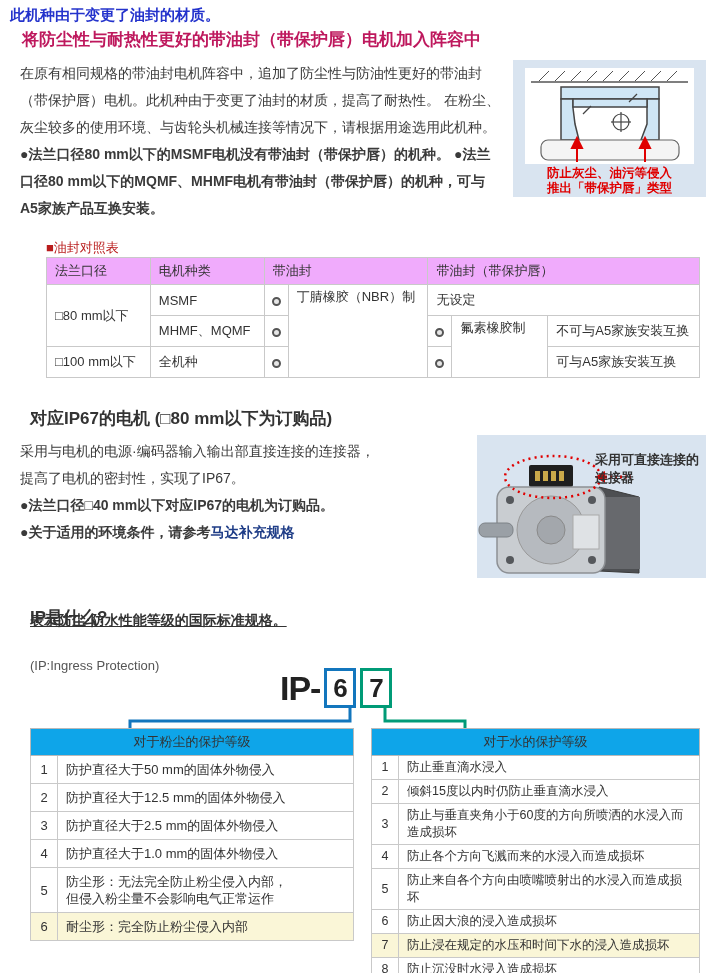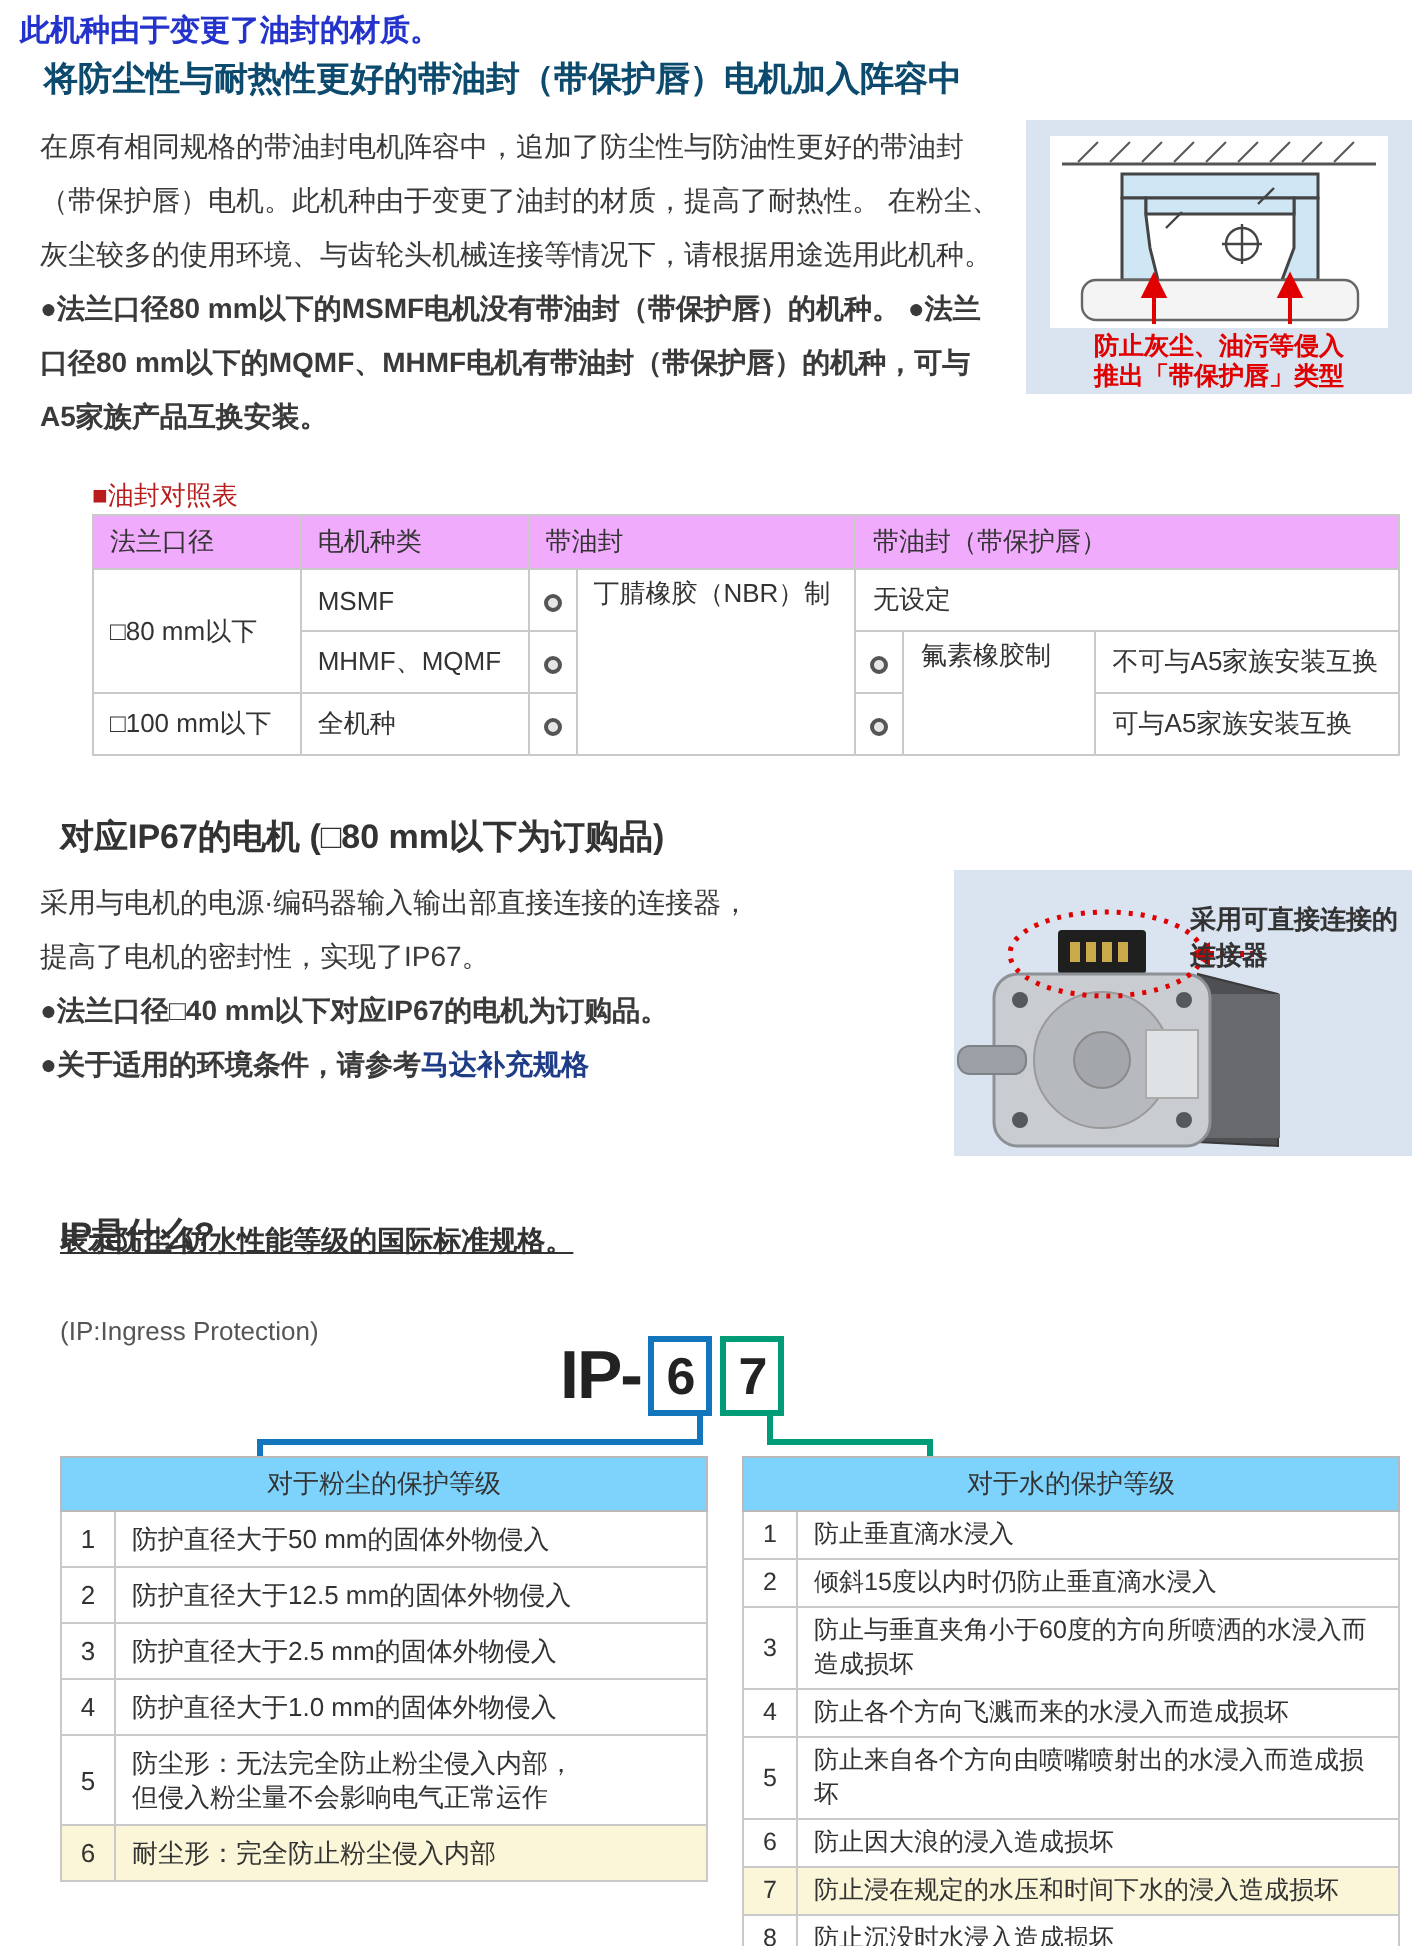--- a/index.html
+++ b/index.html
@@ -4,21 +4,21 @@
 <style>
   html,body{margin:0;padding:0;}
   body{
     width:709px;height:973px;position:relative;background:#ffffff;
     font-family:"Liberation Sans","DejaVu Sans",sans-serif;color:#333;
     overflow:hidden;
   }
   .abs{position:absolute;}
   
   .lead{left:10px;top:6px;font-size:15px;font-weight:bold;color:#2433cc;}
-  .h1{left:22px;top:28px;font-size:17px;font-weight:bold;color:#0c4a6e;}
+  .h1{left:22px;top:28px;font-size:17px;font-weight:bold;color:#be185d;}
   .h2{left:30px;top:407px;font-size:17px;font-weight:bold;color:#333;}
   .h3{left:30px;top:606px;font-size:17px;font-weight:bold;color:#333;text-align:center;}
   
   .s1-para{left:20px;top:60px;width:480px;font-size:14px;line-height:27px;color:#3a3a3a;}
   .s1-para .b{font-weight:bold;}
   
   .panel{background:#d9e4f0;}
   .seal-panel{left:513px;top:60px;width:193px;height:137px;}
   .seal-inner{position:absolute;left:12px;top:8px;width:169px;height:96px;background:#fff;}
   .seal-caption{position:absolute;left:0;top:106px;width:100%;text-align:center;
@@ -46,21 +46,21 @@
   .s3-sub{left:30px;top:612px;font-size:14px;font-weight:bold;color:#333;text-decoration:underline;}
   .s3-note{left:30px;top:658px;font-size:13px;color:#555;}
   .ip-row{left:280px;top:668px;display:flex;align-items:center;gap:4px;}
   .ip-prefix{font-size:34px;font-weight:bold;color:#222;letter-spacing:-1px;}
   .ip-box{width:26px;height:34px;display:flex;align-items:center;justify-content:center;
     font-size:26px;font-weight:bold;color:#222;background:#fff;}
   .ip-box.blue{border:3px solid #1376bd;}
   .ip-box.green{border:3px solid #009b77;}
   
   .rate-table table{width:100%;border:1px solid #a9a9a9;}
-  .rate-table th{background:#7dd3fc;font-weight:normal;text-align:center;color:#333;
+  .rate-table th{background:#0ea5e9;font-weight:normal;text-align:center;color:#333;
     border:1px solid #b9b9b9;padding:4px 6px;font-size:13px;}
   .rate-table td{border:1px solid #c9c9c9;color:#333;}
   .dust-table{left:30px;top:728px;width:324px;}
   .dust-table td{font-size:13px;padding:5px 8px;line-height:17px;}
   .water-table{left:371px;top:728px;width:329px;}
   .water-table td{font-size:12.5px;padding:3px 8px;line-height:17px;}
   td.num{width:22px;text-align:center;padding-left:2px !important;padding-right:2px !important;}
   tr.hl td{background:#faf6d7;}
   .pre{white-space:pre-line;}
   .overlay{left:0;top:0;pointer-events:none;}

